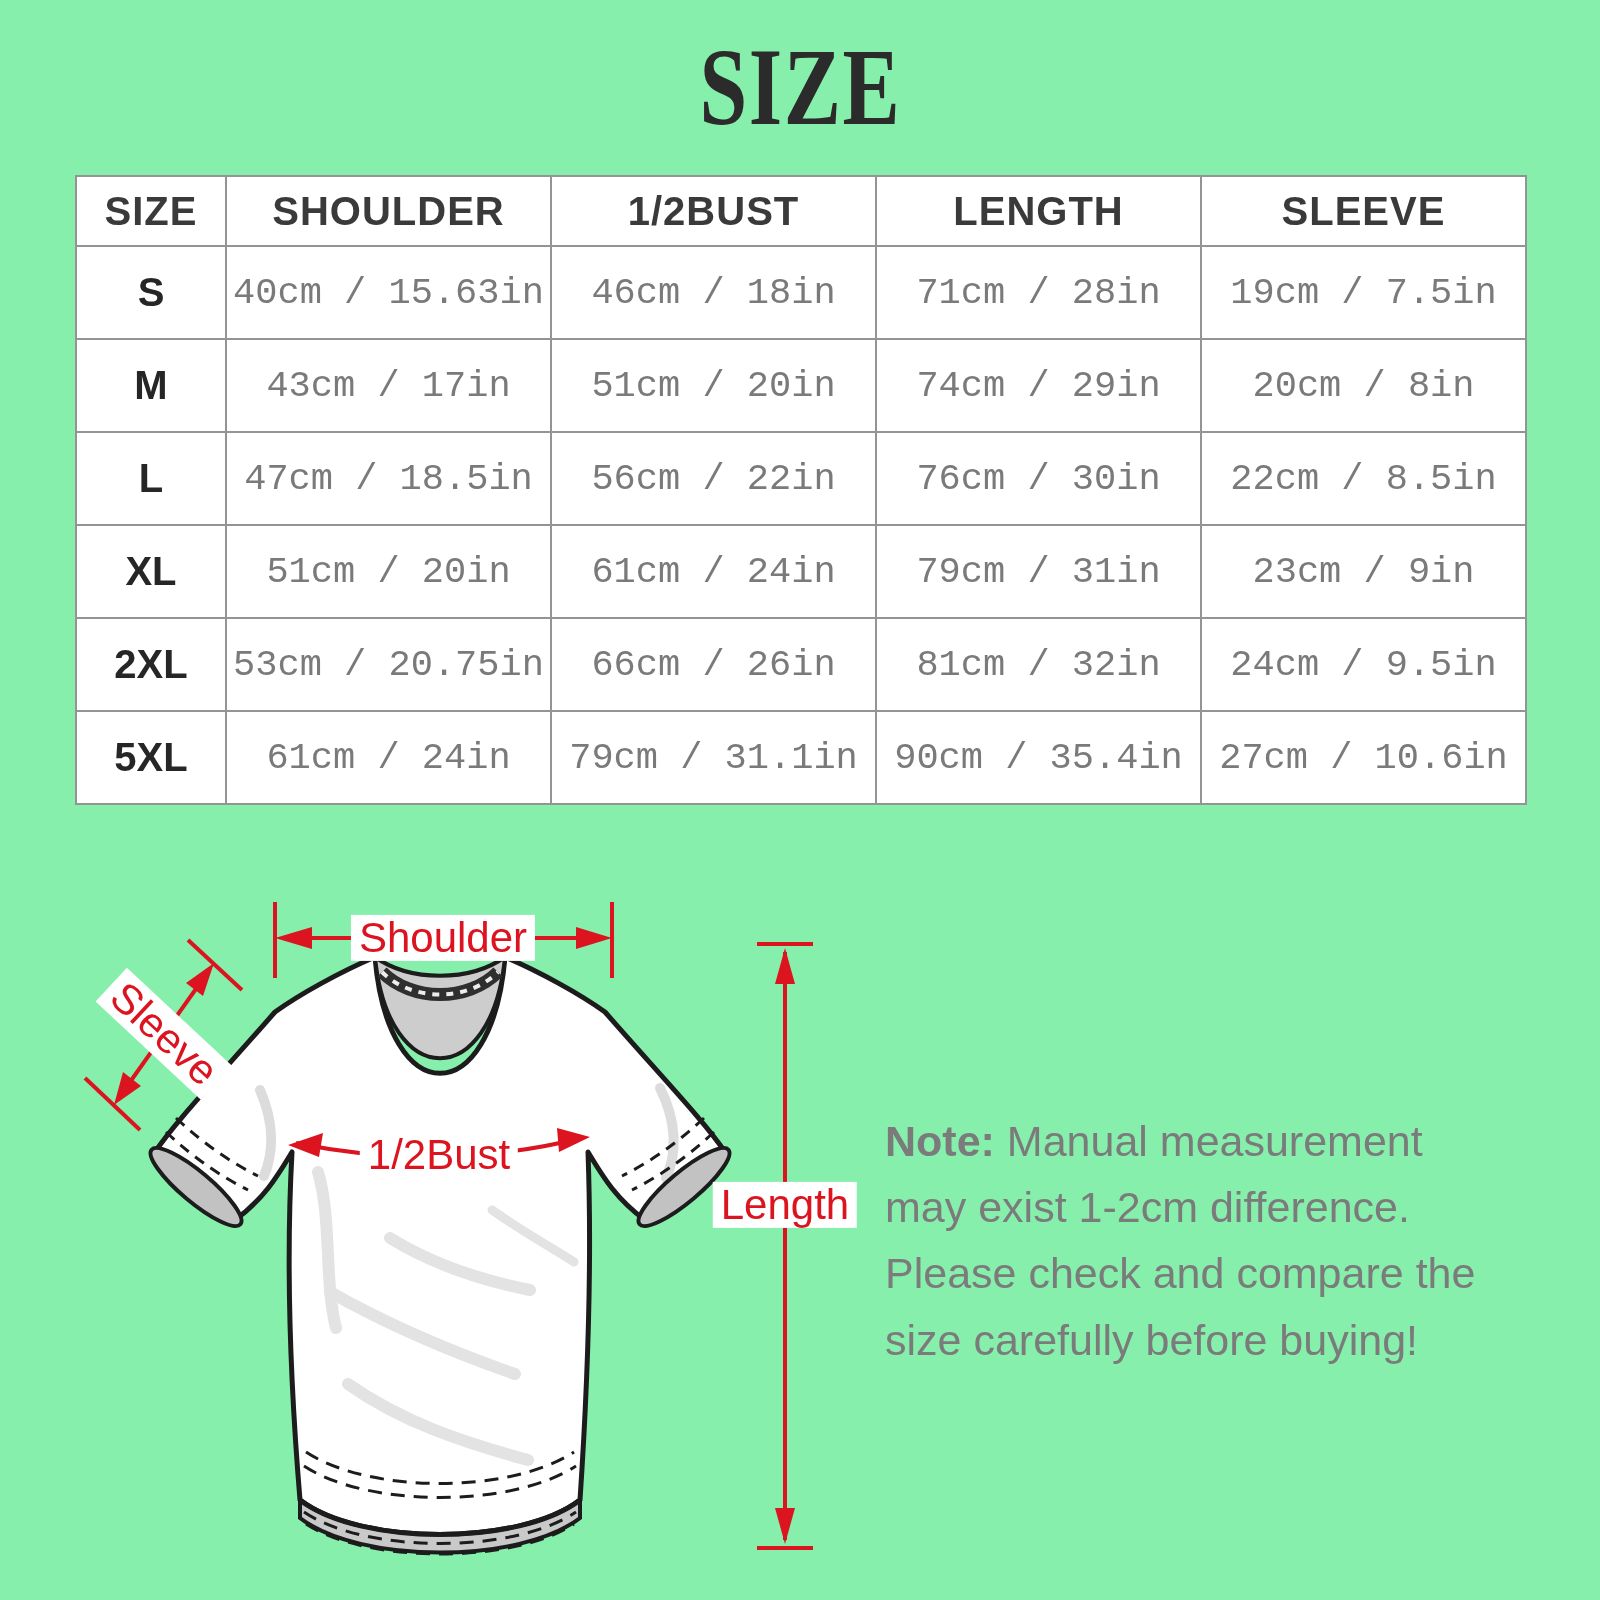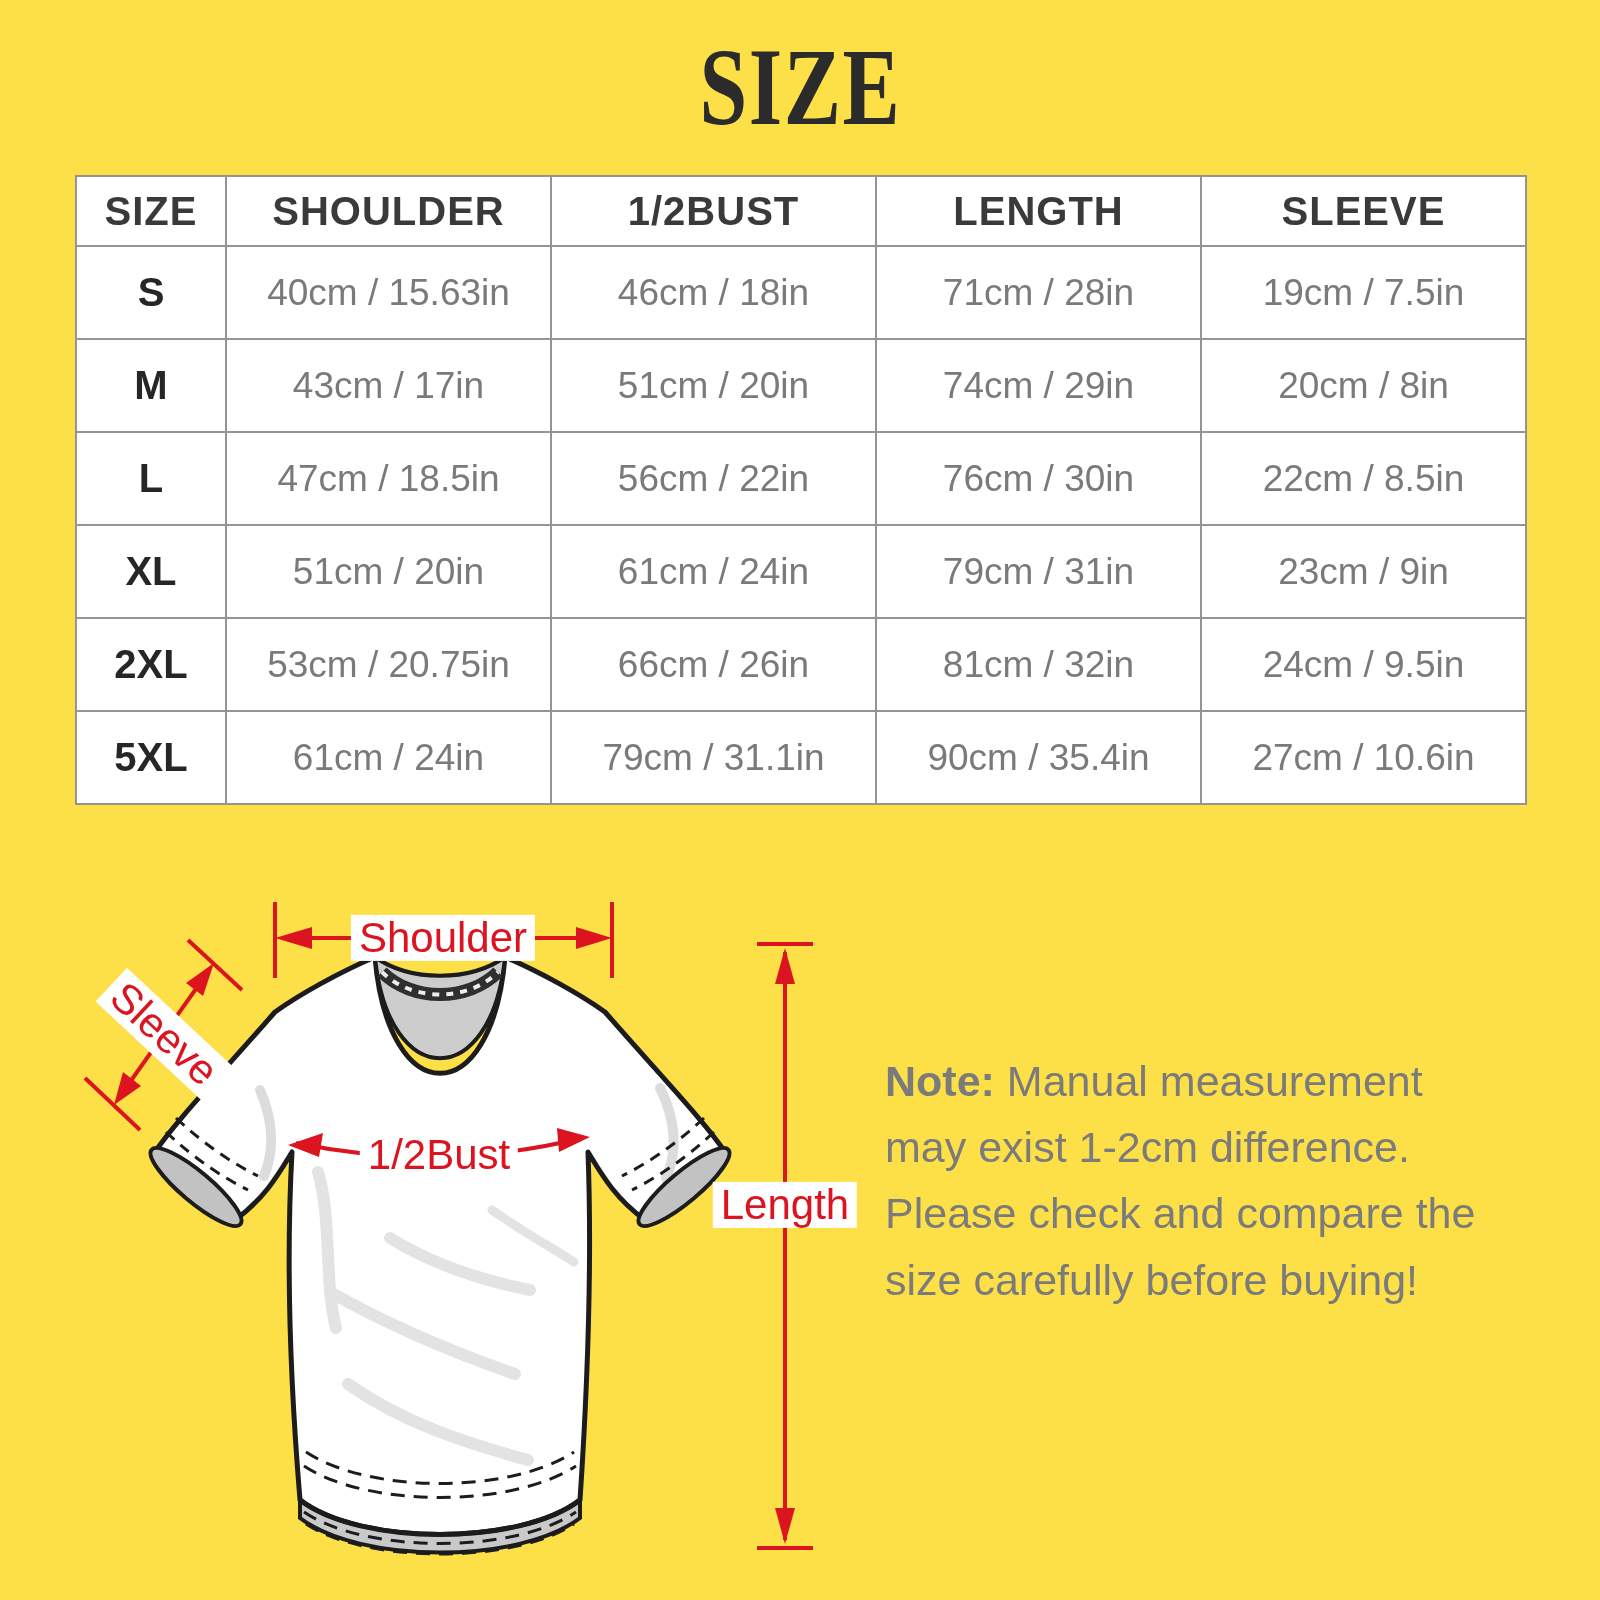--- a/index.html
+++ b/index.html
@@ -5,21 +5,21 @@
   :root{
     --accent-red:#dc1420;
     --table-text:#7a7a7a;
     --heading-text:#3a3a3a;
     --border:#949494;
     --note-text:#7b7b7b;
   }
   *{margin:0;padding:0;box-sizing:border-box;}
   html,body{background:#fff;}
   .page{
-    position:relative;width:1600px;height:1600px;background:#fde047;overflow:hidden;
+    position:relative;width:1600px;height:1600px;background:#86efac;overflow:hidden;
     font-family:"Liberation Sans",sans-serif;
   }
   
   .title-wrap{position:absolute;left:0;top:30px;width:1600px;text-align:center;}
   .title{
     display:inline-block;font-family:"Liberation Serif",serif;font-weight:700;
     font-size:110px;line-height:1.05;color:#2b2b2b;transform:scaleX(0.78);letter-spacing:2px;
   }
   
   table.size-table{
@@ -30,36 +30,36 @@
     border:2px solid var(--border);text-align:center;vertical-align:middle;height:70px;
     background:#fff;
   }
   table.size-table thead th{
     font-size:40px;font-weight:700;color:var(--heading-text);letter-spacing:1px;
   }
   table.size-table tbody th{
     font-size:40px;font-weight:700;color:#262626;
   }
   table.size-table tbody td{
-    font-size:37px;font-weight:400;color:var(--table-text);
+    font-size:37px;font-weight:400;color:var(--table-text);font-family:Liberation Mono, monospace;
   }
   
   .figure{position:absolute;left:60px;top:860px;width:800px;height:740px;}
   .figure svg{position:absolute;left:0;top:0;width:800px;height:740px;}
   .red-stroke{stroke:var(--accent-red);}
   .red-fill{fill:var(--accent-red);}
   .rlabel{
     position:absolute;color:var(--accent-red);font-size:42px;font-weight:400;
     background:#fff;padding:0 8px;white-space:nowrap;transform:translate(-50%,-50%);
     line-height:1.1;
   }
   .rlabel.rotated{transform:translate(-50%,-50%) rotate(43deg);}
   
   .note{
-    position:absolute;left:885px;top:1048px;width:605px;
+    position:absolute;left:885px;top:1108px;width:605px;
     font-size:43px;line-height:1.54;color:var(--note-text);
   }
   .note .note-prefix{font-weight:700;}
 </style>
 </head>
 <body>
 
 <div class="page">
 
   <div class="title-wrap">

